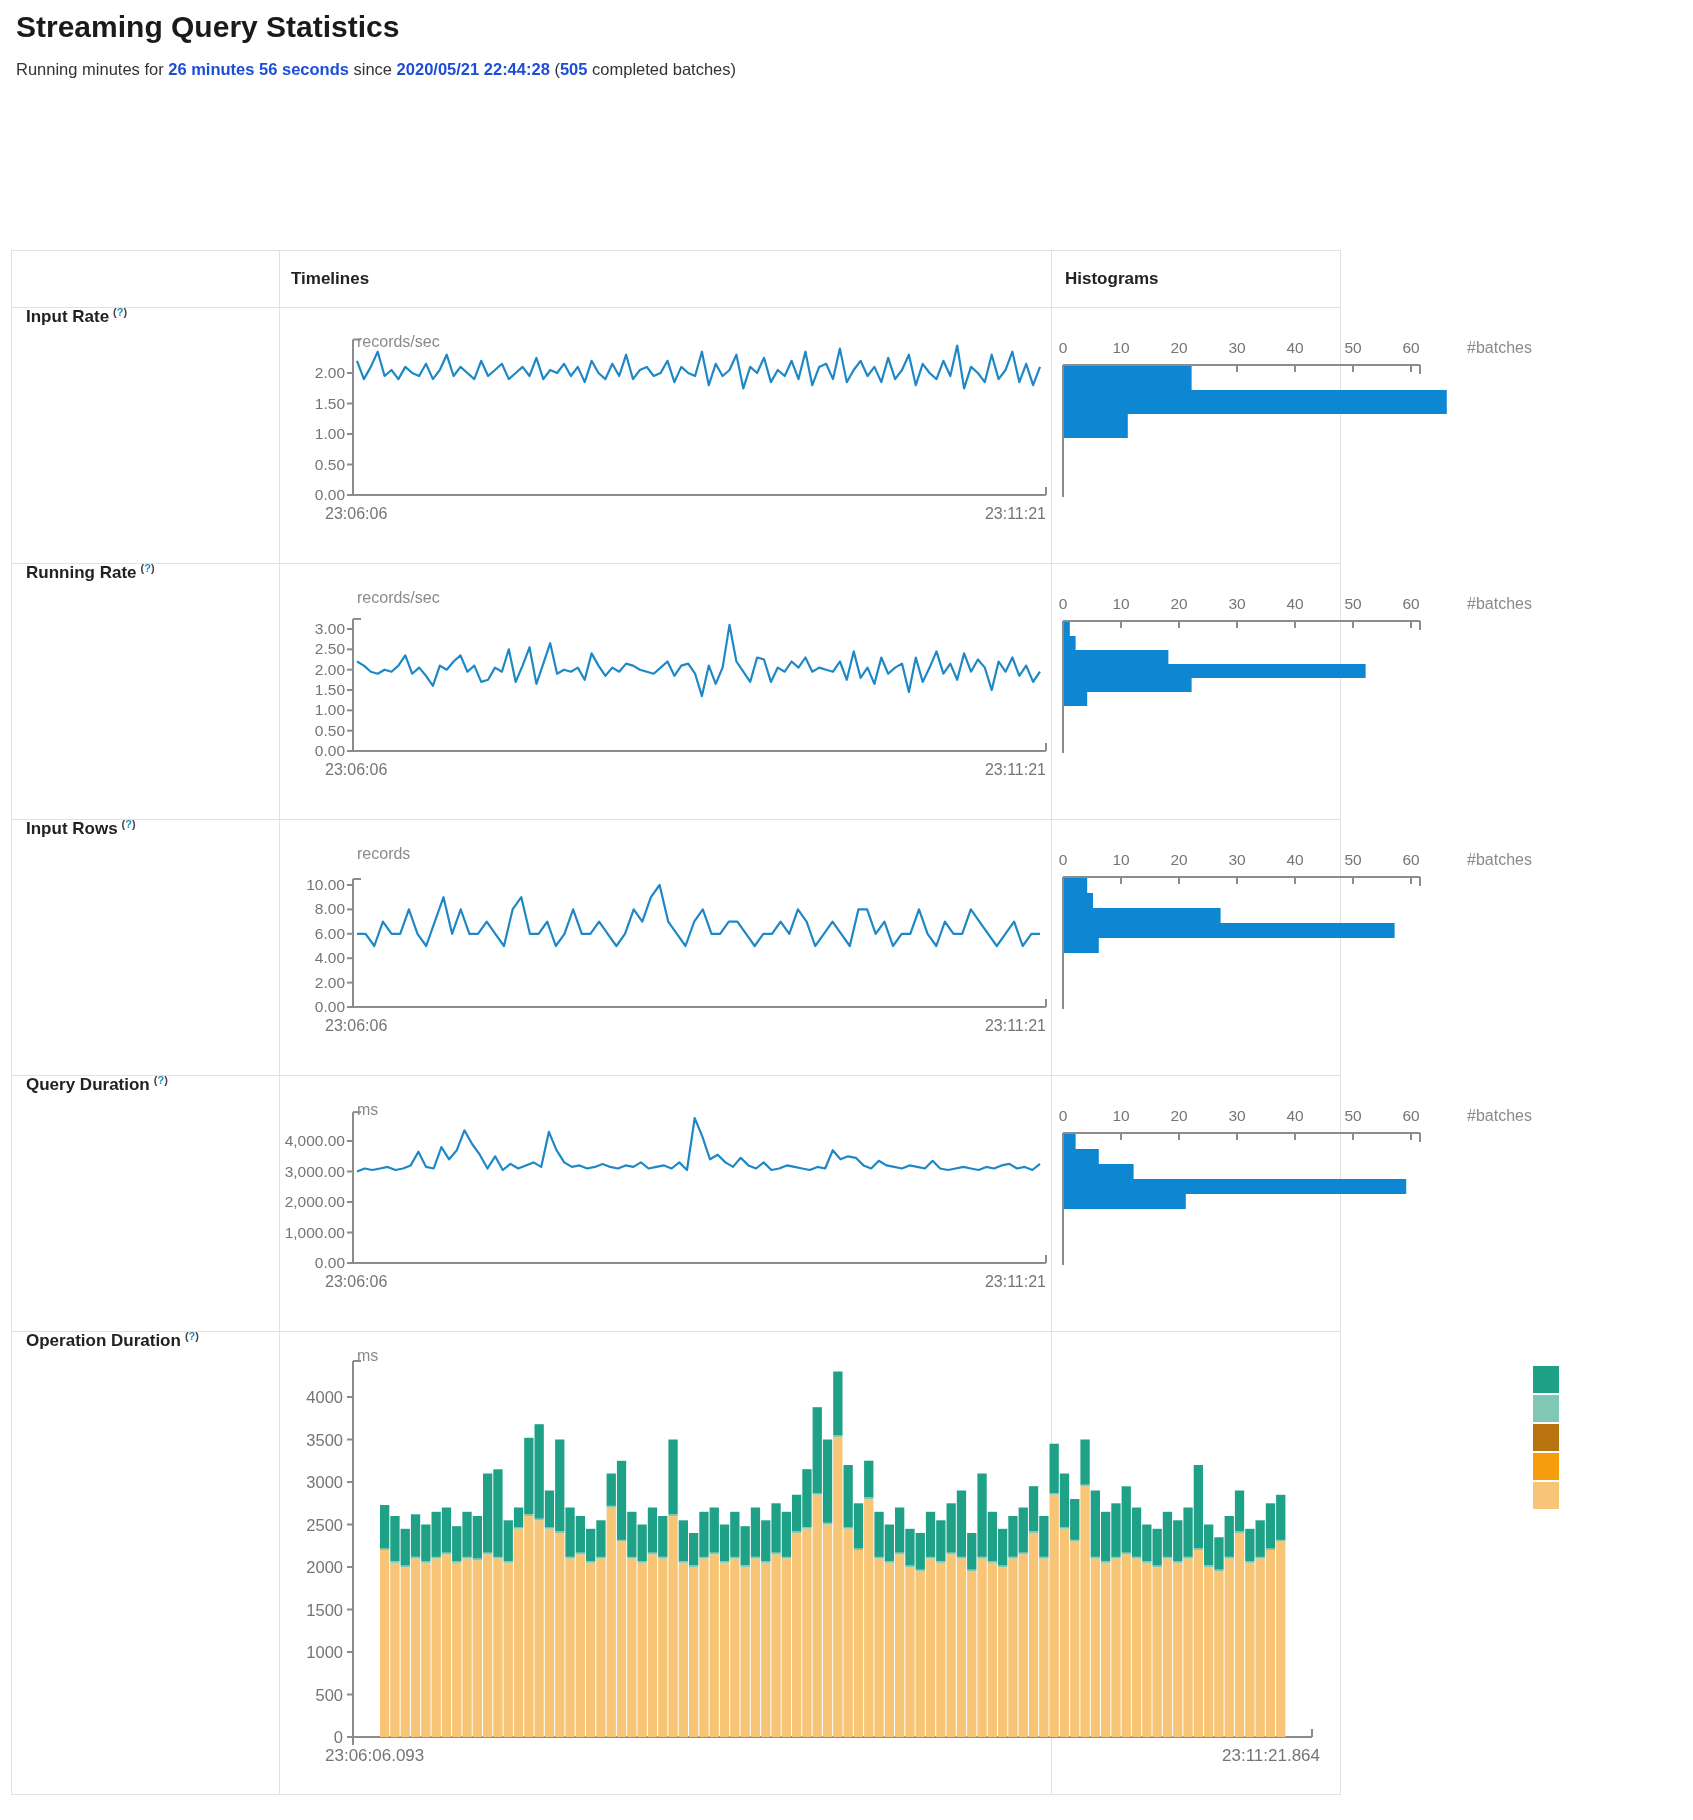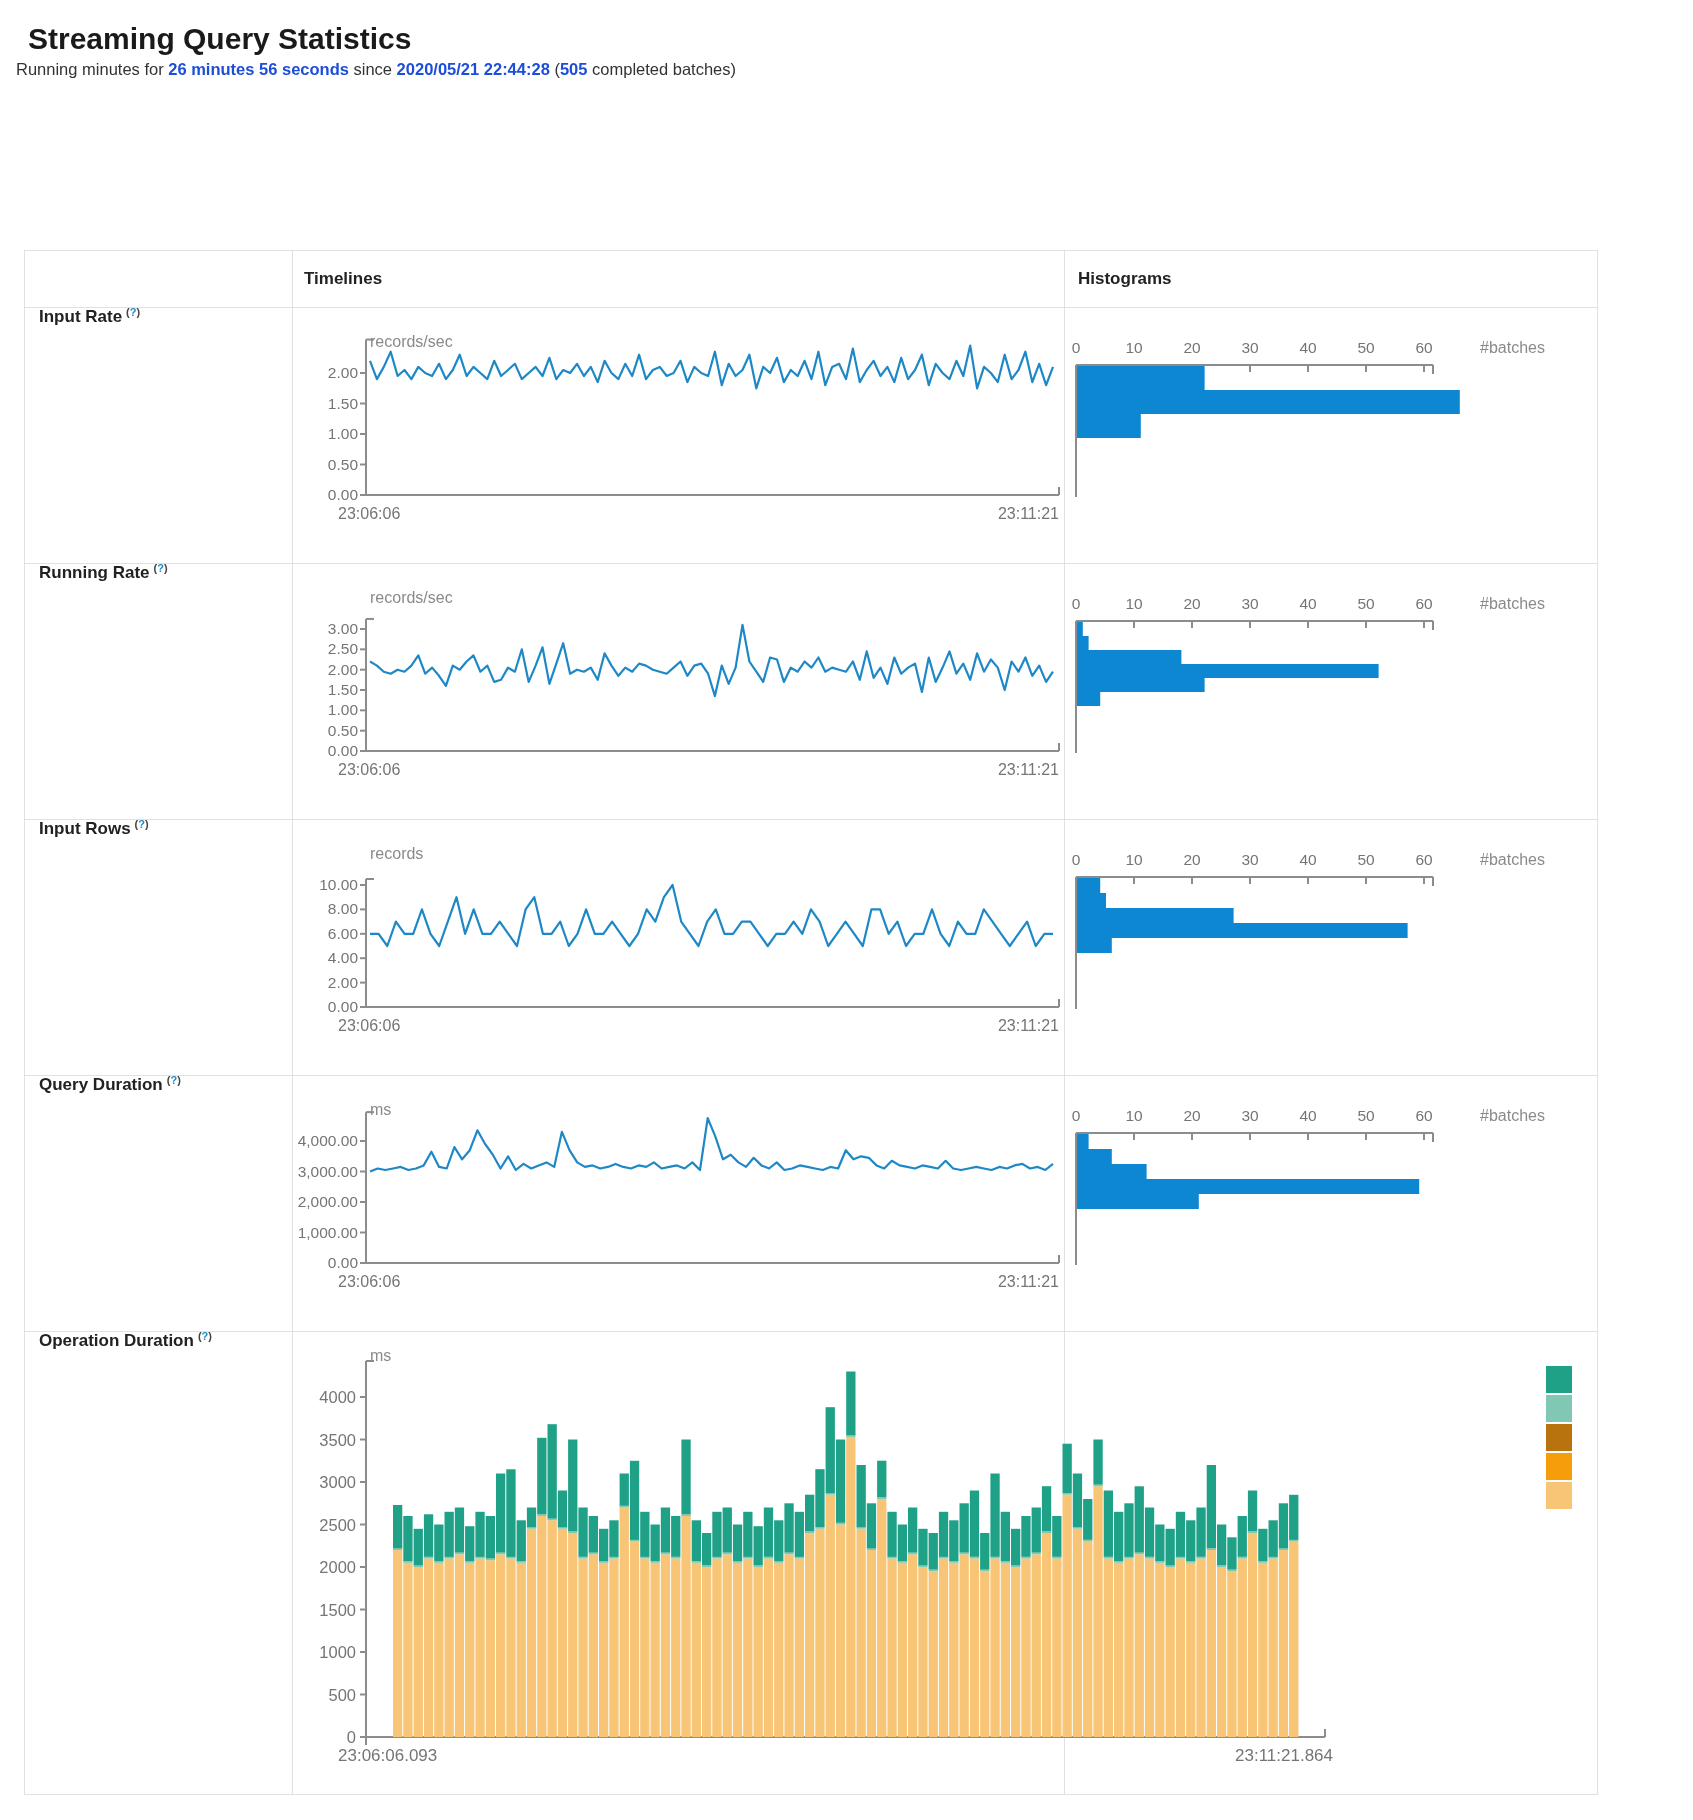--- a/index.html
+++ b/index.html
@@ -1,23 +1,23 @@
 <!DOCTYPE html>
 <html><head>
 <meta charset="utf-8">
 <style>
   html,body{margin:0;padding:0;background:#fff;}
   .canvas{position:relative;width:1693px;height:1820px;background:#fff;
           font-family:"Liberation Sans",sans-serif;color:#333;overflow:hidden;}
-  .title{position:absolute;left:16px;top:10px;font-size:30px;font-weight:700;color:#1a1a1a;margin:12px;}
+  .title{position:absolute;left:16px;top:10px;font-size:30px;font-weight:700;color:#1a1a1a;margin:0;}
   .subtitle{position:absolute;left:16px;top:60px;font-size:16.5px;color:#333;margin:0;}
   .subtitle b{color:#1d4ed8;}
   .meta{position:absolute;left:16px;top:116px;font-size:16.5px;color:#333;line-height:27px;}
   .meta b{color:#222;}
-  .stats-table{position:absolute;left:24px;top:250px;width:1574px;height:1545px;
+  .stats-table{position:absolute;left:11px;top:250px;width:1330px;height:1545px;
                border:1px solid #dee2e6;box-sizing:border-box;}
   .hline{position:absolute;left:0;width:100%;height:1px;background:#dee2e6;}
   .vline{position:absolute;top:0;width:1px;height:100%;background:#dee2e6;}
   .th{position:absolute;top:0;height:56px;display:flex;align-items:center;
       font-weight:700;font-size:17px;color:#222;}
   .row-label{position:absolute;left:0;width:267px;display:flex;
              padding-left:14px;box-sizing:border-box;font-weight:700;font-size:17px;color:#222;}
   .row-label sup{font-size:11px;font-weight:700;margin-left:4px;position:relative;top:-1px;color:#444;}
   .row-label sup .q{color:#1a8cc7;}
   .chart-mount{position:absolute;left:0;width:1574px;}

